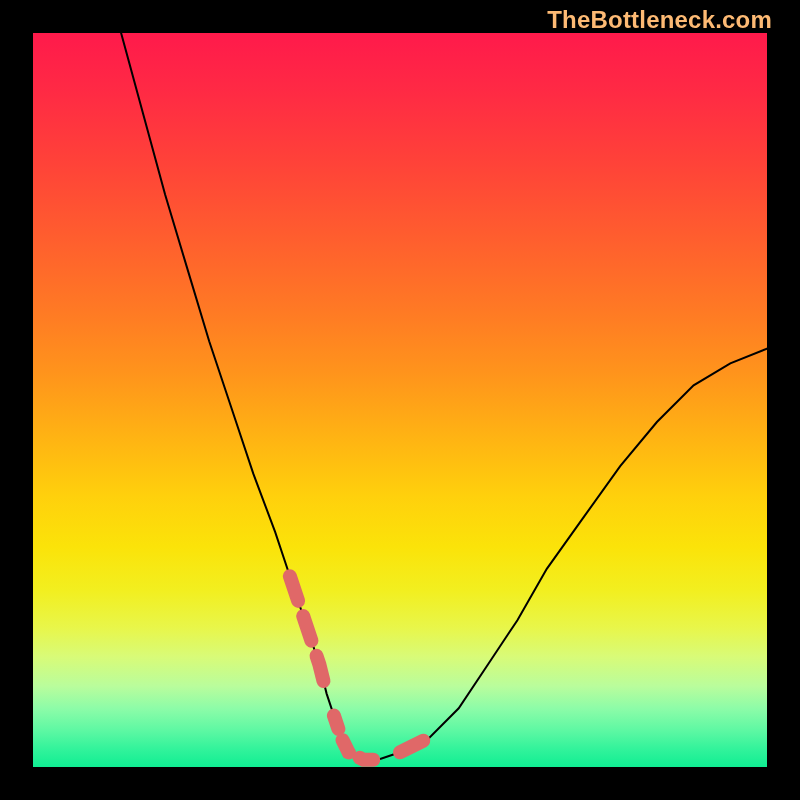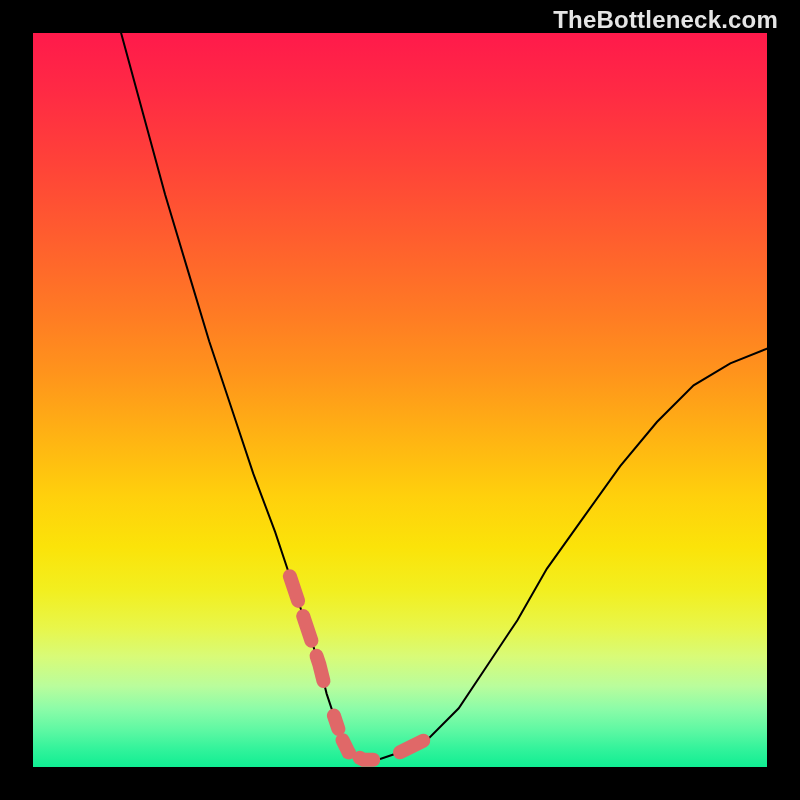--- a/index.html
+++ b/index.html
@@ -6,22 +6,22 @@
   html, body { width: 800px; height: 800px; overflow: hidden; background: #000; }
   .stage {
     position: relative;
     width: 800px;
     height: 800px;
     background: #000;
   }
   .watermark {
     position: absolute;
     top: 6px;
-    right: 22px;
-    color: #e5e5e5;
+    right: 28px;
+    color: #fdba74;
     font-family: Arial, Helvetica, sans-serif;
     font-size: 24px;
     font-weight: 600;
     letter-spacing: 0.2px;
   }
   .plot {
     position: absolute;
     left: 33px;
     top: 33px;
     width: 734px;

